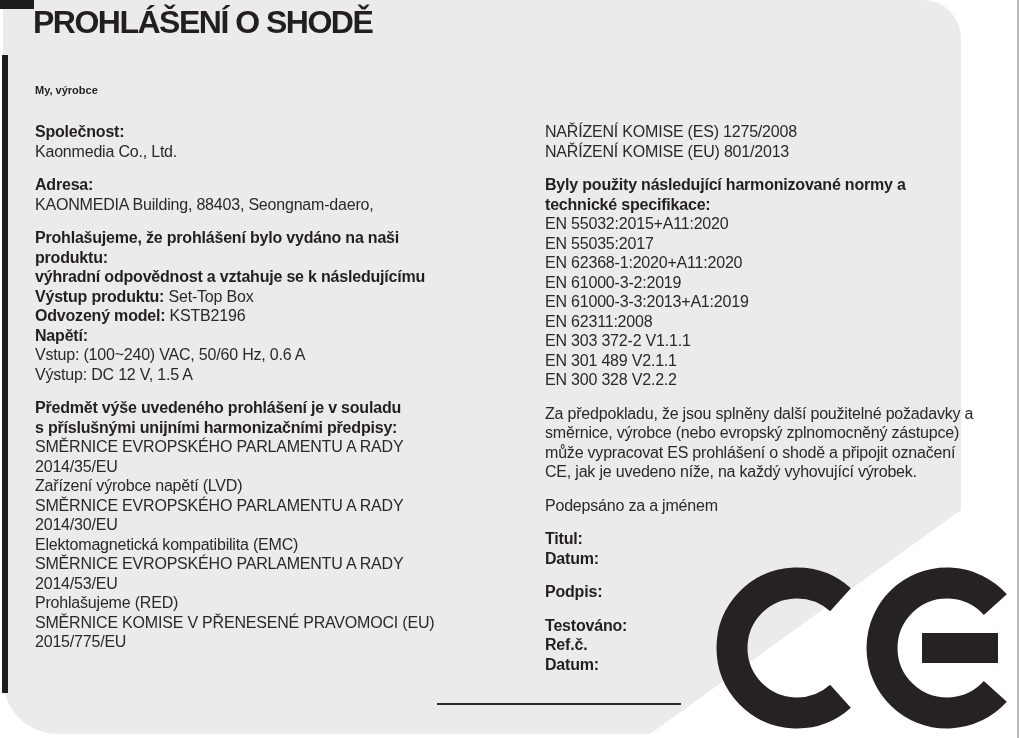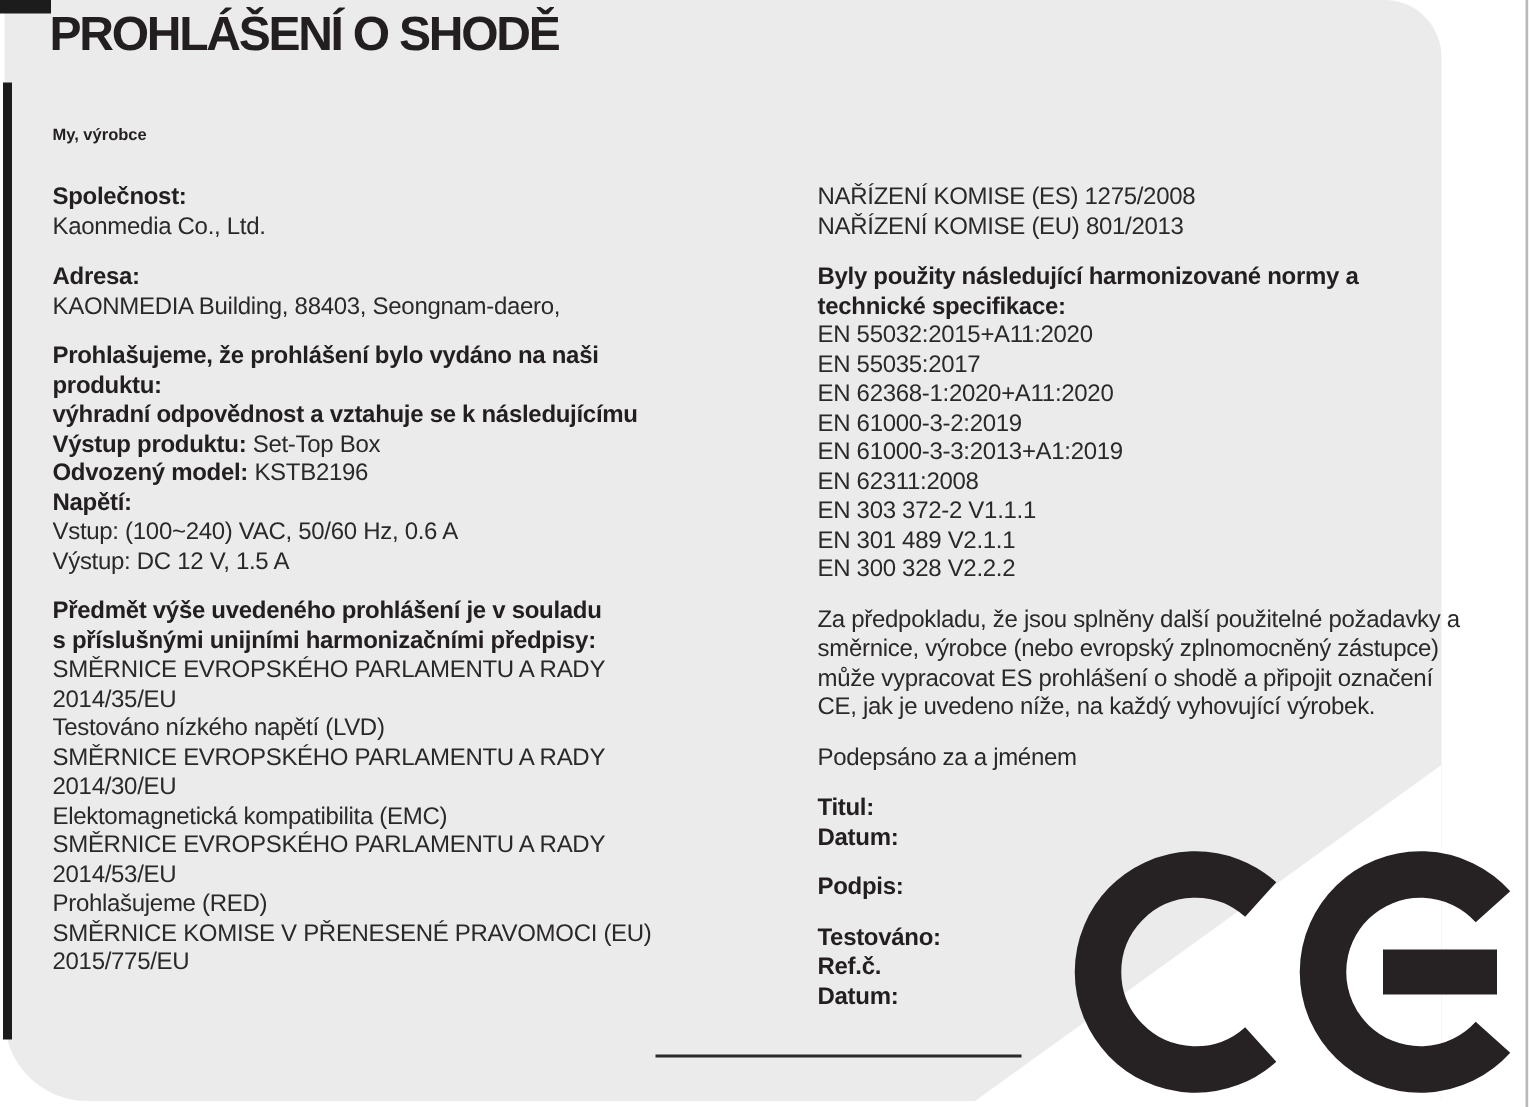--- a/index.html
+++ b/index.html
@@ -54,21 +54,21 @@
         <p><span class="b">Odvozený model:</span> KSTB2196</p>
         <p class="b">Napětí:</p>
         <p>Vstup: (100~240) VAC, 50/60 Hz, 0.6 A</p>
         <p>Výstup: DC 12 V, 1.5 A</p>
       </div>
       <div class="group">
         <p class="b">Předmět výše uvedeného prohlášení je v souladu</p>
         <p class="b">s příslušnými unijními harmonizačními předpisy:</p>
         <p>SMĚRNICE EVROPSKÉHO PARLAMENTU A RADY</p>
         <p>2014/35/EU</p>
-        <p>Testováno nízkého napětí (LVD)</p>
+        <p>Zařízení výrobce napětí (LVD)</p>
         <p>SMĚRNICE EVROPSKÉHO PARLAMENTU A RADY</p>
         <p>2014/30/EU</p>
         <p>Elektomagnetická kompatibilita (EMC)</p>
         <p>SMĚRNICE EVROPSKÉHO PARLAMENTU A RADY</p>
         <p>2014/53/EU</p>
         <p>Prohlašujeme (RED)</p>
         <p>SMĚRNICE KOMISE V PŘENESENÉ PRAVOMOCI (EU)</p>
         <p>2015/775/EU</p>
       </div>
     </div>

